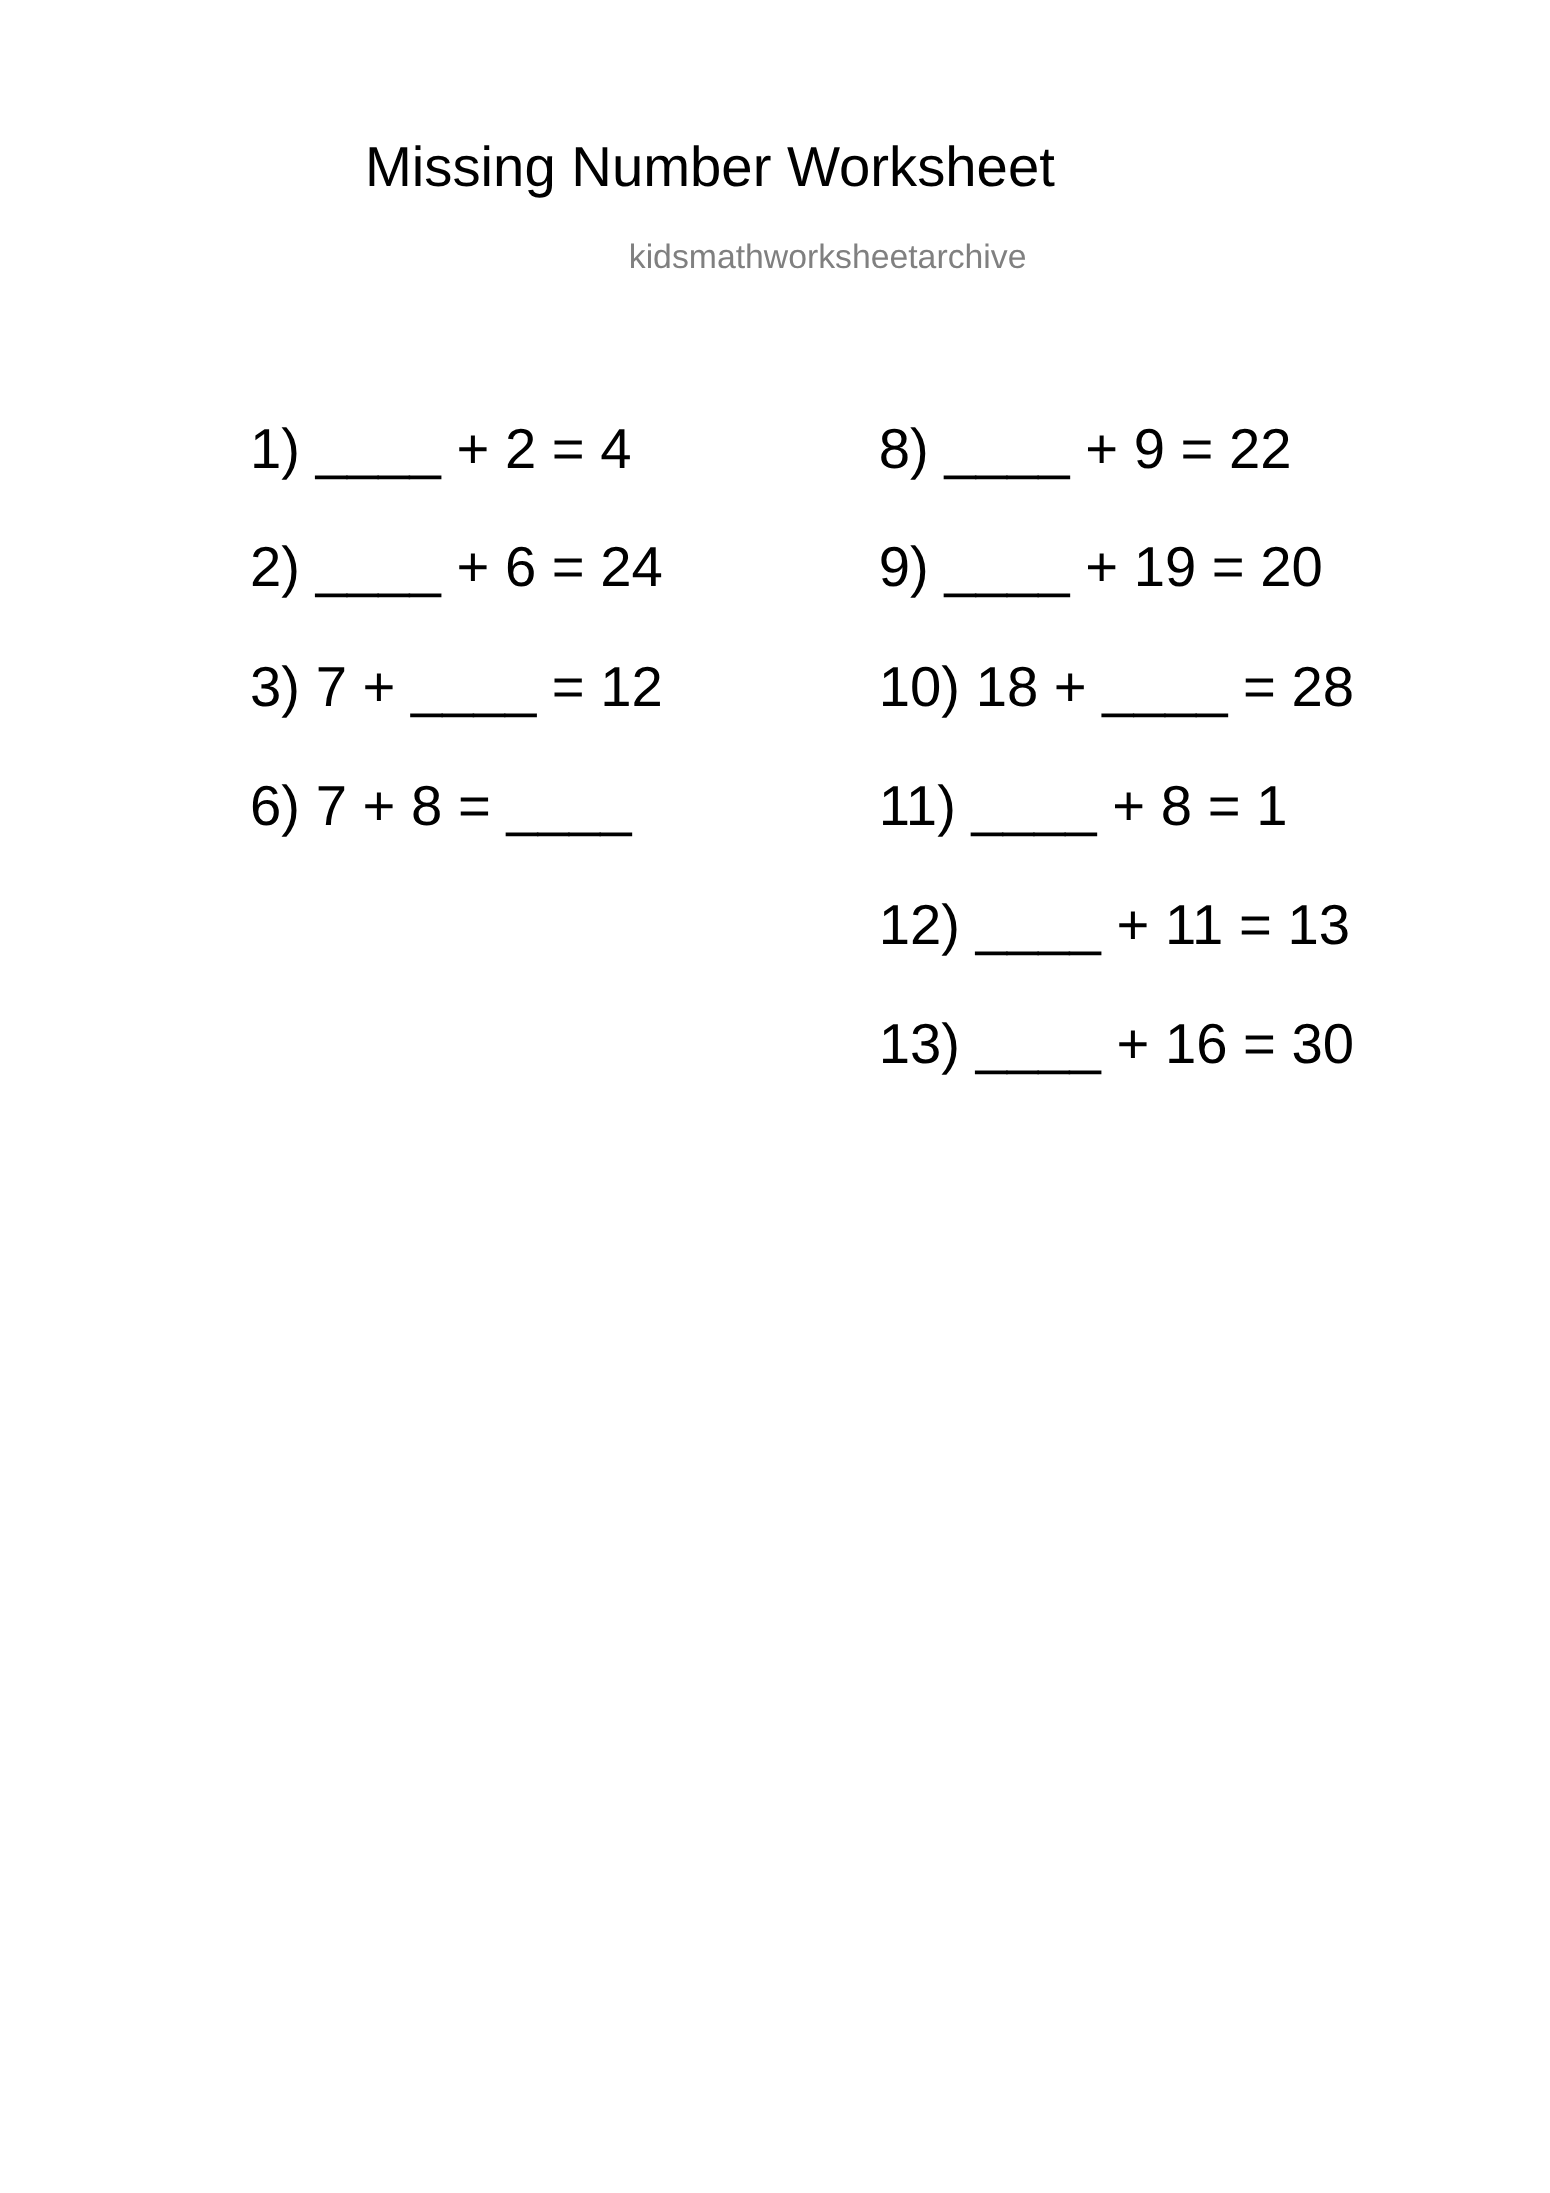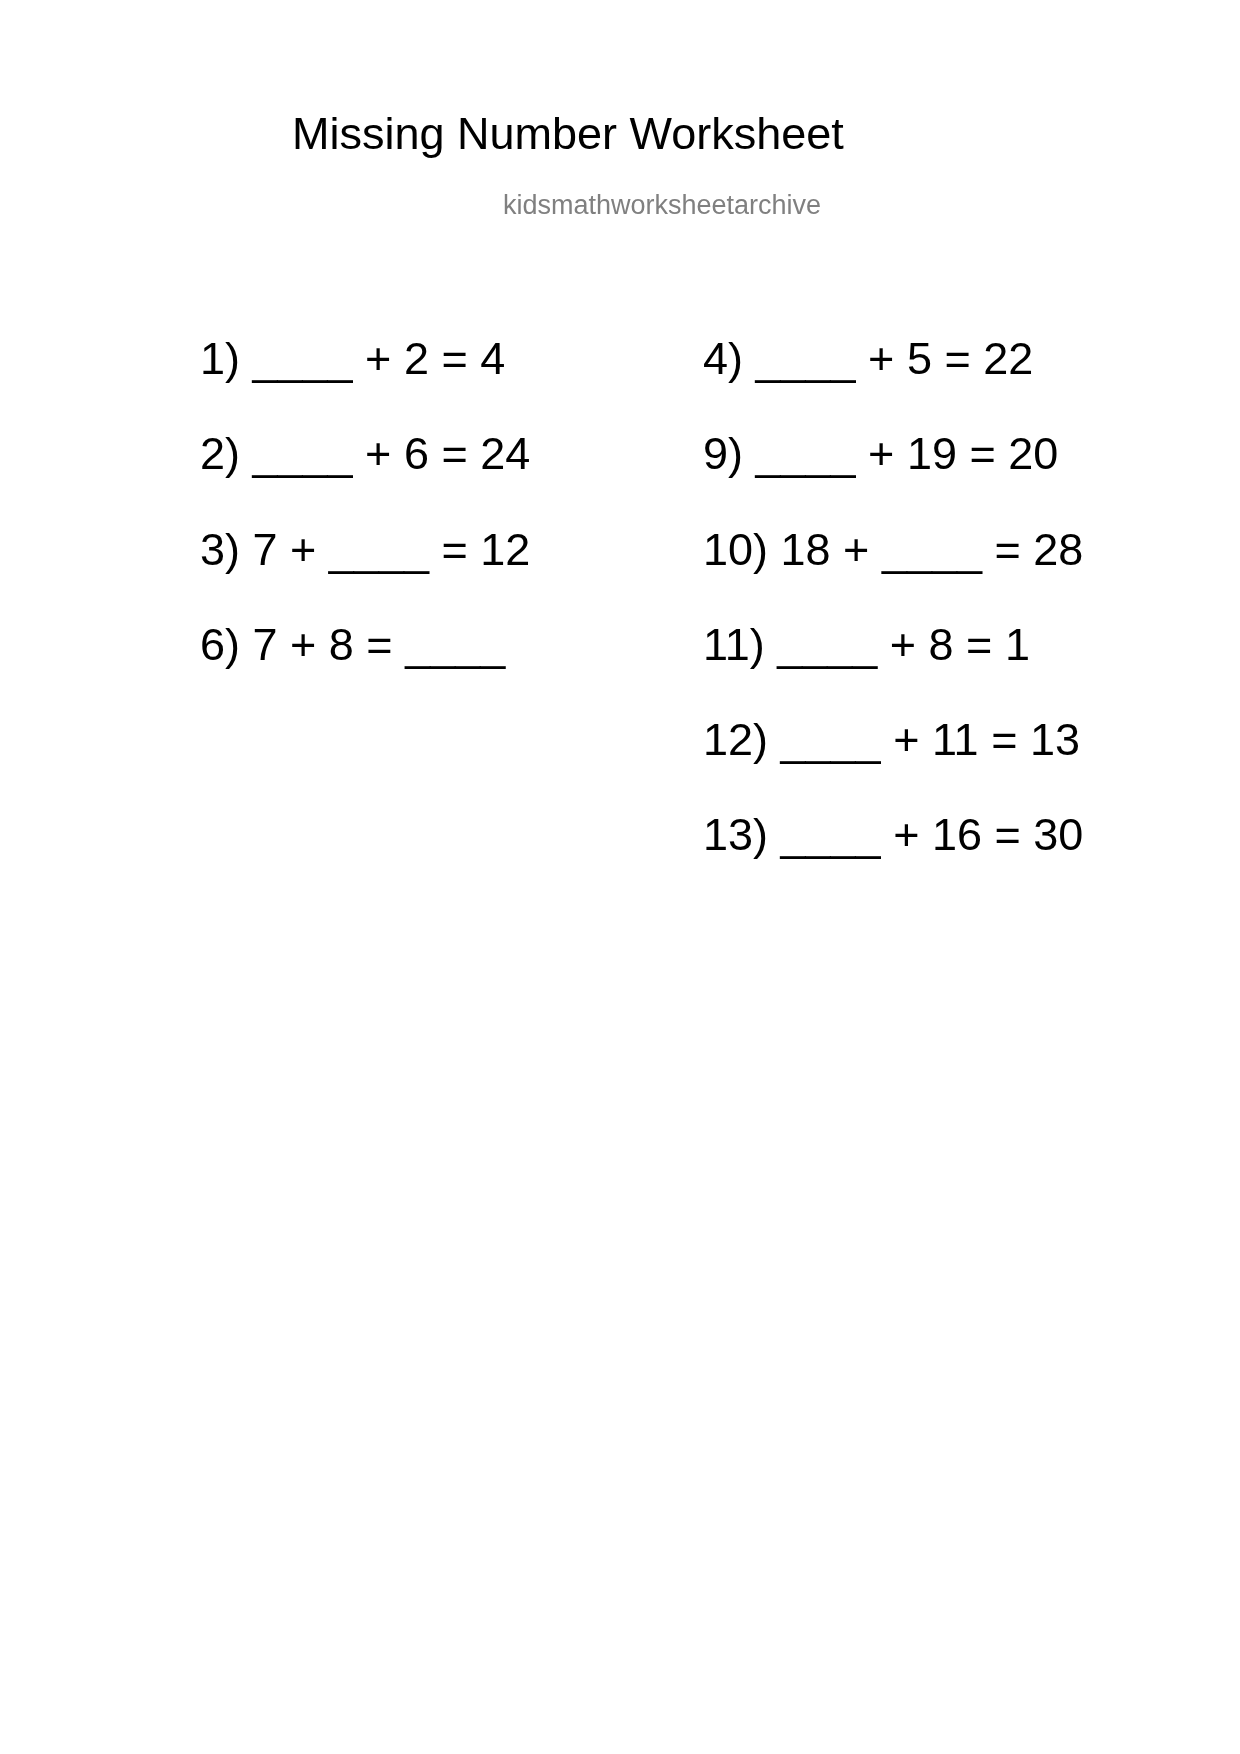--- a/index.html
+++ b/index.html
@@ -19,19 +19,19 @@
 <div class="subtitle" style="color:#808080">kidsmathworksheetarchive</div>
 
 <div class="col left">
   <div class="problem">1) ____ + 2 = 4</div>
   <div class="problem">2) ____ + 6 = 24</div>
   <div class="problem">3) 7 + ____ = 12</div>
   <div class="problem">6) 7 + 8 = ____</div>
 </div>
 
 <div class="col right">
-  <div class="problem">4) ____ + 5 = 22</div>
+  <div class="problem">8) ____ + 9 = 22</div>
   <div class="problem">9) ____ + 19 = 20</div>
   <div class="problem">10) 18 + ____ = 28</div>
   <div class="problem">11) ____ + 8 = 1</div>
   <div class="problem">12) ____ + 11 = 13</div>
   <div class="problem">13) ____ + 16 = 30</div>
 </div>
 
 </body></html>

